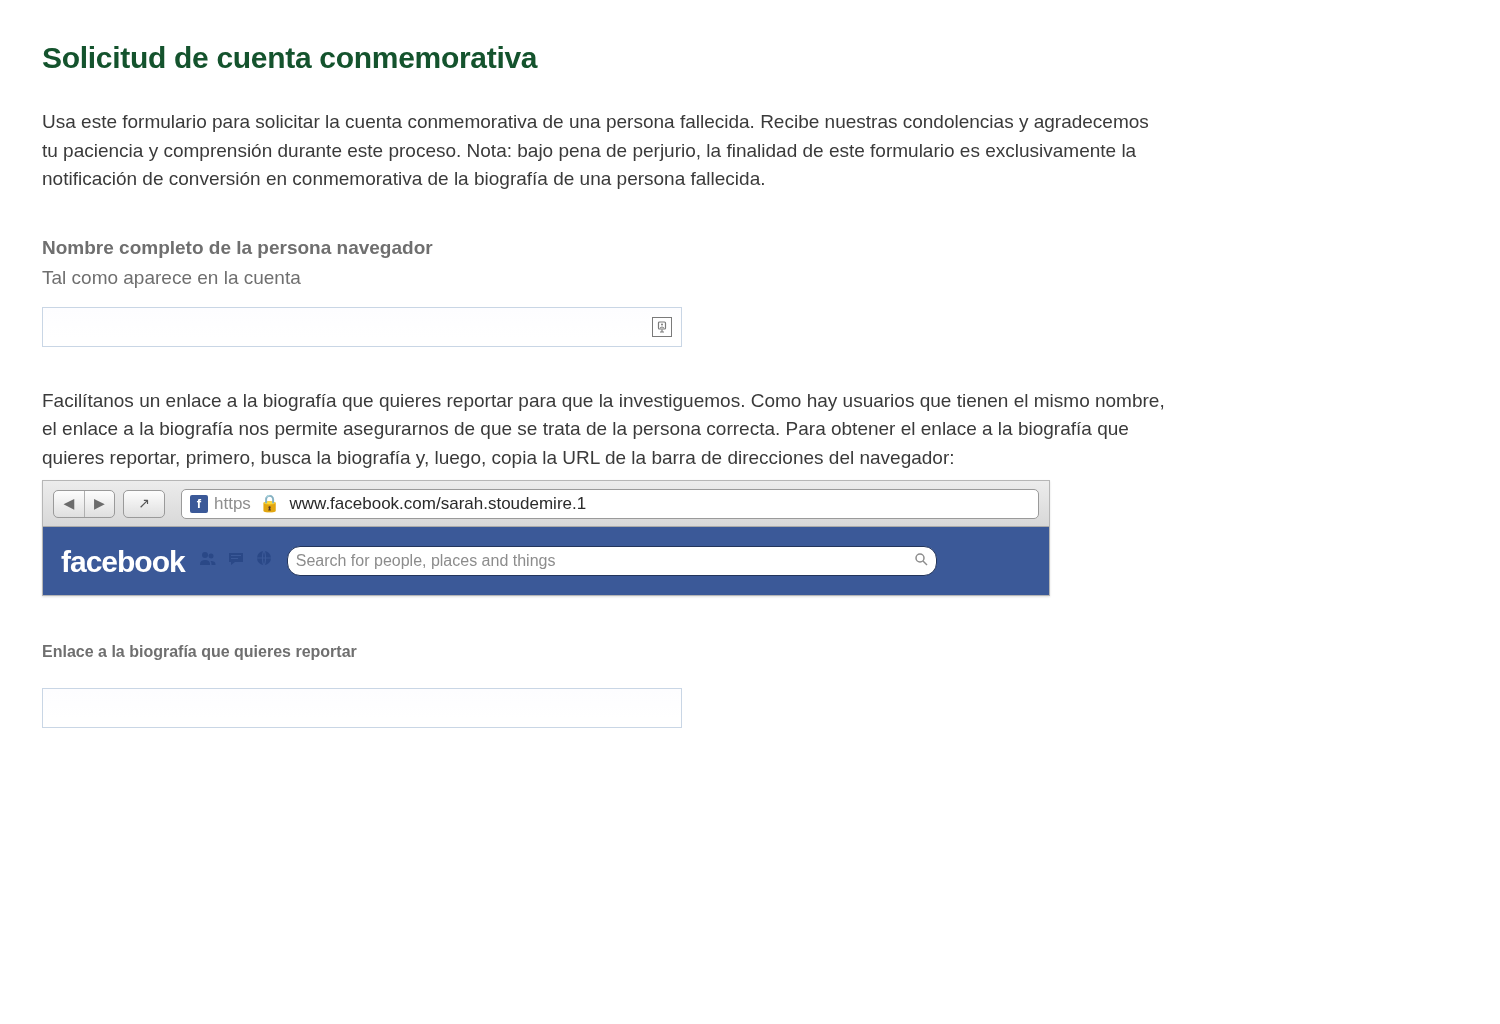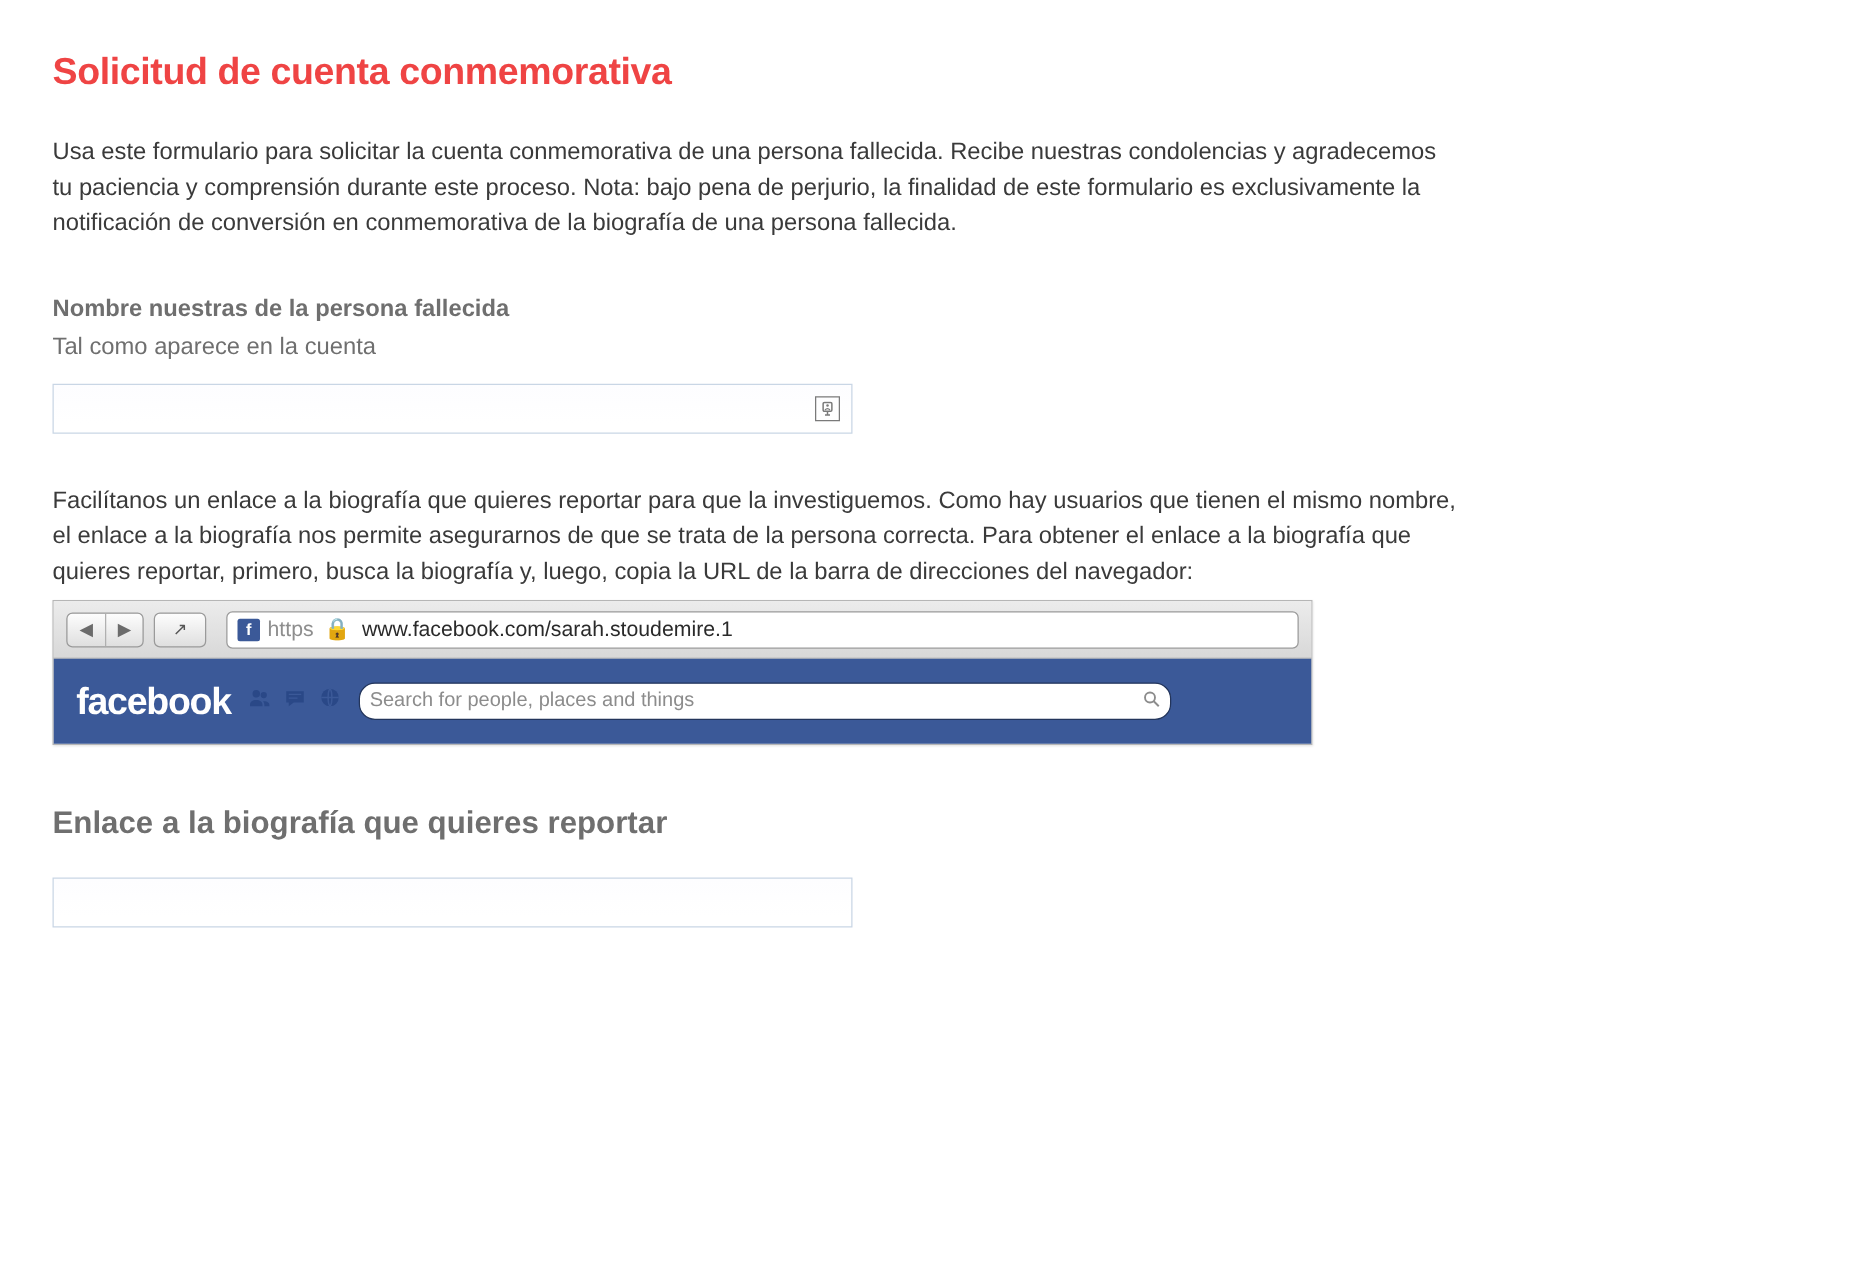--- a/index.html
+++ b/index.html
@@ -11,21 +11,21 @@
       font-family: "Lucida Grande", "Lucida Sans Unicode", Helvetica, Arial, sans-serif;
       background: #ffffff;
       padding: 35px 42px;
       color: #333;
       font-size: 19px;
       line-height: 1.5;
     }
     .page-title {
       font-size: 30px;
       font-weight: bold;
-      color: #ef4444;
+      color: #14532d;
       margin-bottom: 28px;
       letter-spacing: -0.3px;
     }
     .intro-text {
       color: #3a3a3a;
       margin-bottom: 40px;
       max-width: 1120px;
     }
     .field-label {
       color: #6f6f6f;
@@ -204,36 +204,36 @@
       color: #8c8c8c;
       font-size: 16px;
     }
     .fb-search-icon {
       color: #8c8c8c;
       font-size: 14px;
     }
     .field-label-2 {
       color: #6f6f6f;
       font-weight: 600;
-      font-size: 25px;
+      font-size: 16px;
       margin-bottom: 24px;
     }
     .text-input-wrap-2 {
       position: relative;
       width: 640px;
     }
   </style>
 </head>
 <body>
 
 <h1 class="page-title">Solicitud de cuenta conmemorativa</h1>
 
 <p class="intro-text">Usa este formulario para solicitar la cuenta conmemorativa de una persona fallecida. Recibe nuestras condolencias y agradecemos tu paciencia y comprensión durante este proceso. Nota: bajo pena de perjurio, la finalidad de este formulario es exclusivamente la notificación de conversión en conmemorativa de la biografía de una persona fallecida.</p>
 
-<div class="field-label">Nombre nuestras de la persona fallecida</div>
+<div class="field-label">Nombre completo de la persona navegador</div>
 <div class="field-hint">Tal como aparece en la cuenta</div>
 
 <div class="text-input-wrap">
   <input type="text" class="text-input" value="" style="">
   <span class="input-contact-icon">
     <svg width="12" height="12" viewBox="0 0 12 12">
       <rect x="2.5" y="1" width="7" height="7" rx="1" fill="none" stroke="#7a7a7a" stroke-width="1.2"></rect>
       <circle cx="6" cy="3.4" r="1" fill="#7a7a7a"></circle>
       <path d="M4 7 Q6 4.8 8 7" fill="none" stroke="#7a7a7a" stroke-width="1"></path>
       <path d="M6 8.5 L6 11 M4 11 L8 11" stroke="#7a7a7a" stroke-width="1.2" fill="none"></path>

